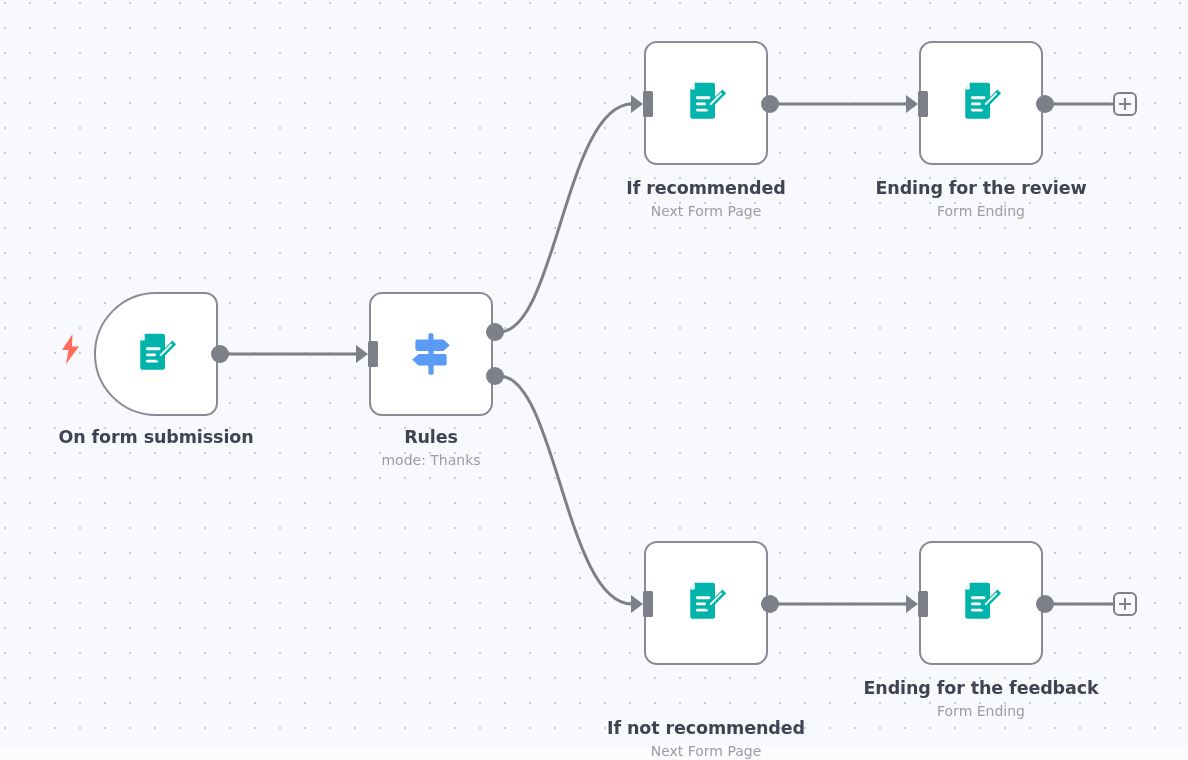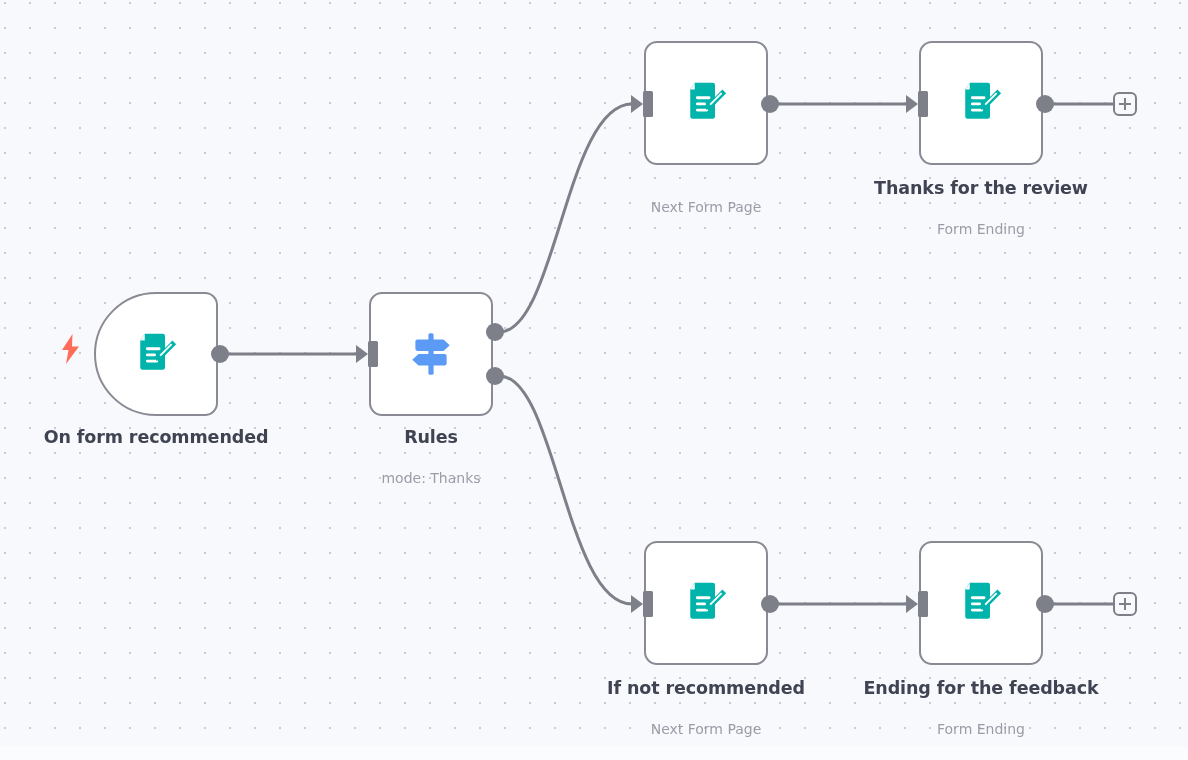--- a/index.html
+++ b/index.html
@@ -81,21 +81,21 @@
     color: #3f4352;
     letter-spacing: -0.1px;
     line-height: 22px;
     white-space: nowrap;
   }
   .node-subtitle {
     font-size: 14px;
     font-weight: normal;
     color: #9a9da8;
     line-height: 20px;
-    margin-top: 20px;
+    margin-top: 2px;
     white-space: nowrap;
   }
 
   .port {
     position: absolute;
     z-index: 3;
   }
   .port-dot {
     width: 18px;
     height: 18px;
@@ -189,21 +189,21 @@
     </div>
     <div class="bolt" style="left:60px; top:334px;">
       <svg width="22" height="30" viewBox="0 0 22 30">
         <path fill="#ff6d5a" d="M12.5 0 L2 16 h6.5 L6 30 L19 12.5 h-7 z"></path>
       </svg>
     </div>
     <div class="port" style="left:211px; top:345px;">
       <div class="port-dot"></div>
     </div>
     <div class="node-label" style="left:6px; top:426px;">
-      <div class="node-title">On form recommended</div>
+      <div class="node-title">On form submission</div>
       <div class="node-subtitle"></div>
     </div>
   </div>
 
   <div class="node">
     <div class="node-box" style="left:369px; top:292px; width:124px; height:124px;">
       <svg class="icon-switch" width="50" height="50" viewBox="0 0 48 48">
         <rect x="21.5" y="4" width="5" height="40" rx="1.6" fill="#5b9bf5"></rect>
         <path fill="#5b9bf5" d="M11 10 h25 l6 5.5 -6 5.5 h-25 a2 2 0 0 1 -2 -2 v-7 a2 2 0 0 1 2 -2 z"></path>
         <path fill="#5b9bf5" d="M37 24 h-25 l-6 5.5 6 5.5 h25 a2 2 0 0 0 2 -2 v-7 a2 2 0 0 0 -2 -2 z"></path>
@@ -238,20 +238,21 @@
       </svg>
     </div>
     <div class="port-in" style="left:631px; top:91px;">
       <div class="tri"></div>
         <div class="bar"></div>
     </div>
     <div class="port" style="left:761px; top:95px;">
       <div class="port-dot"></div>
     </div>
     <div class="node-label" style="left:556px; top:177px;">
+      <div class="node-title">If recommended</div>
       <div class="node-subtitle">Next Form Page</div>
     </div>
   </div>
 
   <div class="node">
     <div class="node-box" style="left:919px; top:41px; width:124px; height:124px;">
       <svg class="icon-form" width="54" height="54" viewBox="0 0 48 48">
         <path fill="#00b3ab" d="M14 6 h16 a2 2 0 0 1 2 2 v28 a2 2 0 0 1 -2 2 h-18 a2 2 0 0 1 -2 -2 v-24 z"></path>
         <path fill="#f3fbfb" d="M14 6 v6 h-4 z"></path>
         <rect x="15" y="18" width="13" height="2.6" rx="1.3" fill="#ffffff"></rect>
@@ -268,21 +269,21 @@
     <div class="port" style="left:1036px; top:95px;">
       <div class="port-dot"></div>
     </div>
     <div class="plus-btn" style="left:1113px; top:92px;">
       <svg width="14" height="14" viewBox="0 0 14 14">
         <rect x="6" y="1" width="2" height="12" fill="#7d7f89"></rect>
         <rect x="1" y="6" width="12" height="2" fill="#7d7f89"></rect>
       </svg>
     </div>
     <div class="node-label" style="left:831px; top:177px;">
-      <div class="node-title">Thanks for the review</div>
+      <div class="node-title">Ending for the review</div>
       <div class="node-subtitle">Form Ending</div>
     </div>
   </div>
 
   <div class="node">
     <div class="node-box" style="left:644px; top:541px; width:124px; height:124px;">
       <svg class="icon-form" width="54" height="54" viewBox="0 0 48 48">
         <path fill="#00b3ab" d="M14 6 h16 a2 2 0 0 1 2 2 v28 a2 2 0 0 1 -2 2 h-18 a2 2 0 0 1 -2 -2 v-24 z"></path>
         <path fill="#f3fbfb" d="M14 6 v6 h-4 z"></path>
         <rect x="15" y="18" width="13" height="2.6" rx="1.3" fill="#ffffff"></rect>
@@ -292,21 +293,21 @@
         <path fill="#ffffff" d="M37.3 14.6 l1.2 1.2 -10.2 10.2 -1.2 -1.2 z"></path>
       </svg>
     </div>
     <div class="port-in" style="left:631px; top:591px;">
       <div class="tri"></div>
         <div class="bar"></div>
     </div>
     <div class="port" style="left:761px; top:595px;">
       <div class="port-dot"></div>
     </div>
-    <div class="node-label" style="left:556px; top:677px;">
+    <div class="node-label" style="left:556px; top:717px;">
       <div class="node-title">If not recommended</div>
       <div class="node-subtitle">Next Form Page</div>
     </div>
   </div>
 
   <div class="node">
     <div class="node-box" style="left:919px; top:541px; width:124px; height:124px;">
       <svg class="icon-form" width="54" height="54" viewBox="0 0 48 48">
         <path fill="#00b3ab" d="M14 6 h16 a2 2 0 0 1 2 2 v28 a2 2 0 0 1 -2 2 h-18 a2 2 0 0 1 -2 -2 v-24 z"></path>
         <path fill="#f3fbfb" d="M14 6 v6 h-4 z"></path>

